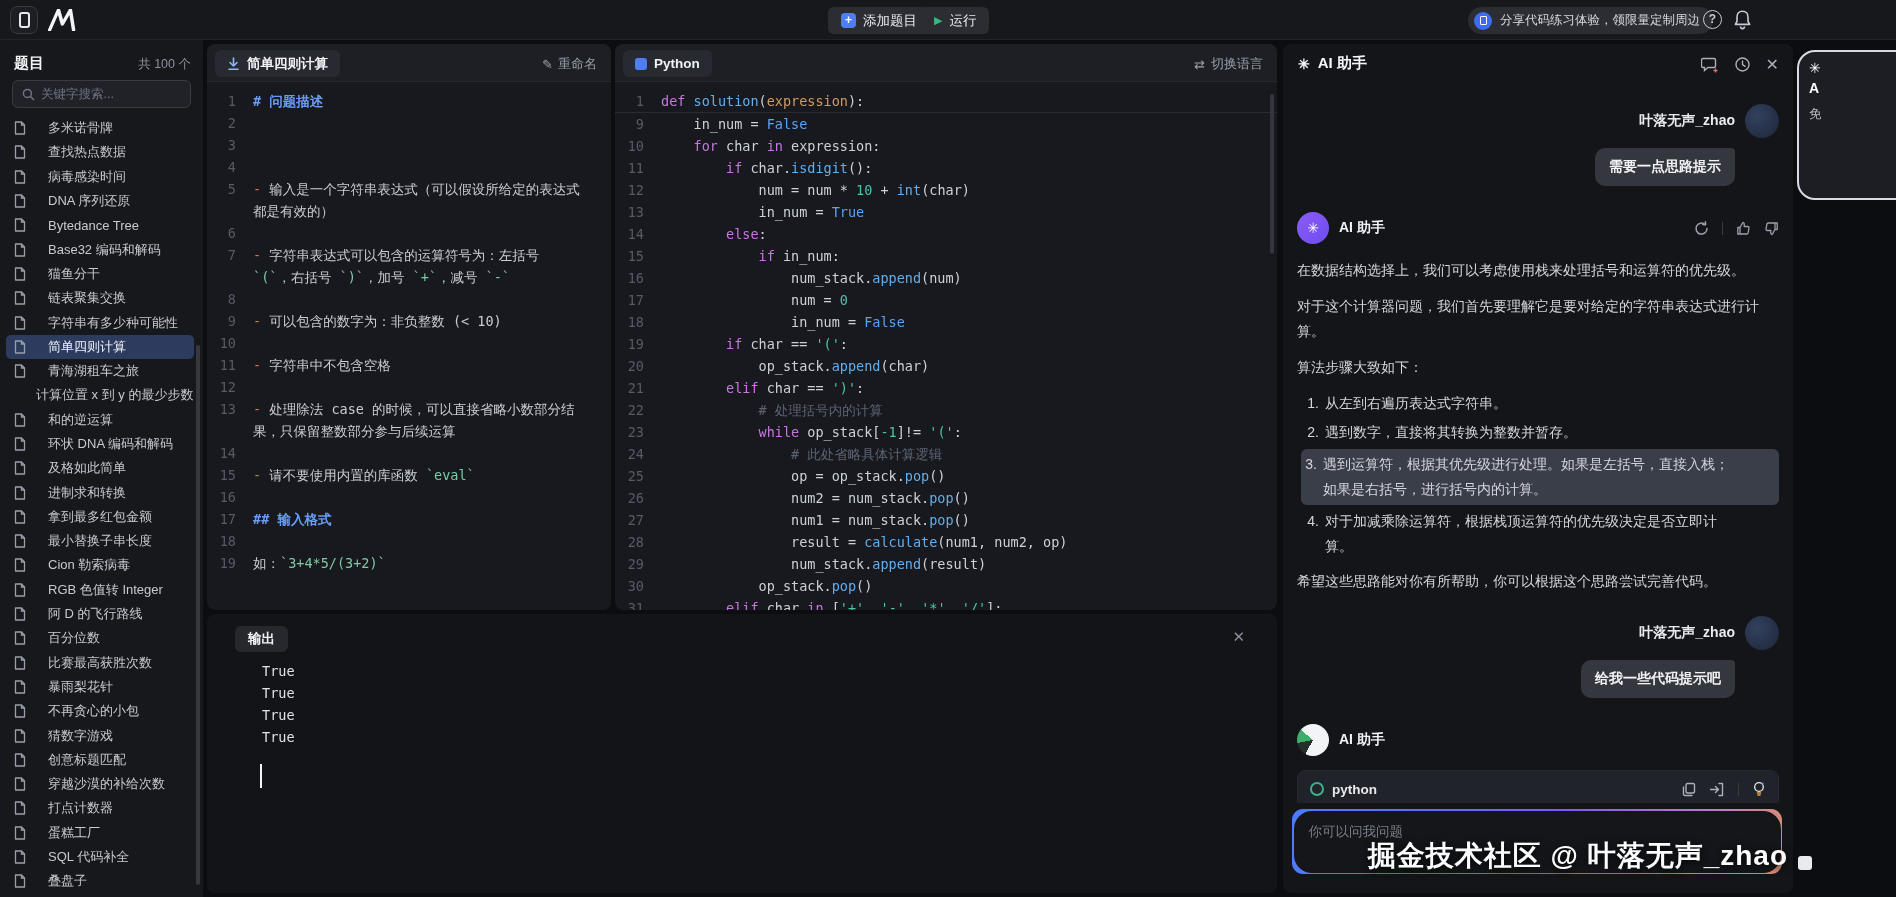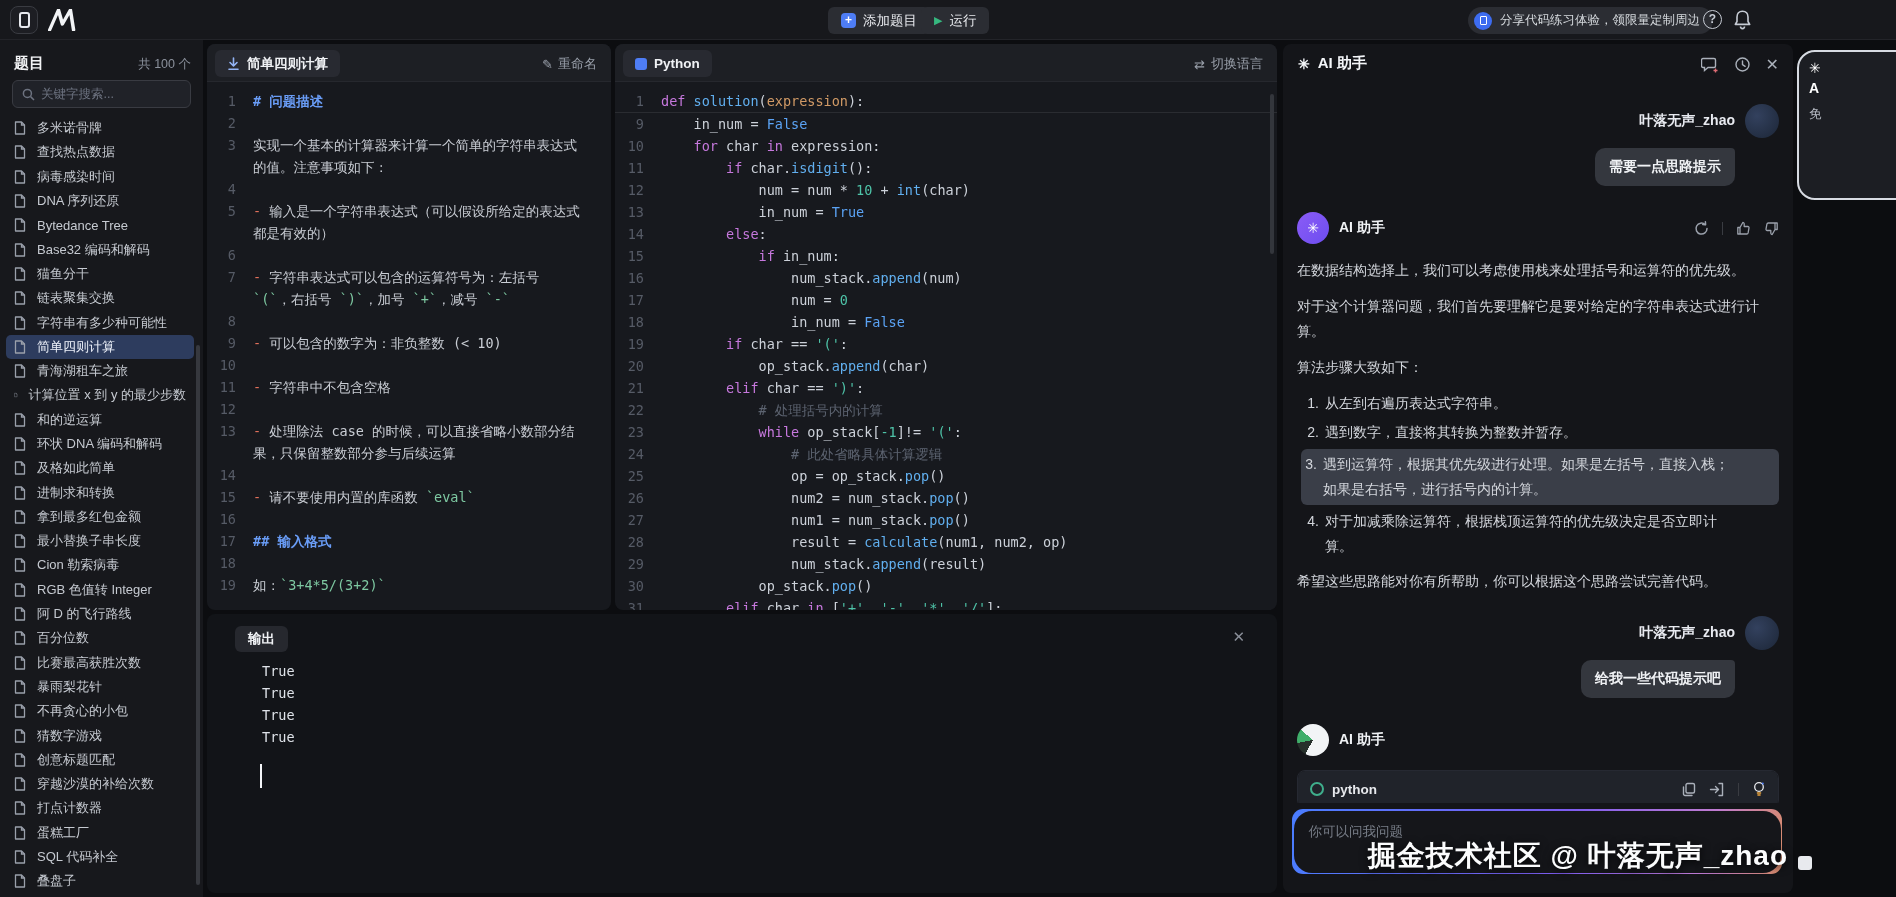--- a/index.html
+++ b/index.html
@@ -25,21 +25,21 @@
   .tb-bell { position:absolute; left:1733px; top:9px; cursor:pointer; }
 
   
   .sidebar { position:absolute; left:0; top:40px; width:203px; height:857px; background:#17181c; }
   .sb-head { position:absolute; left:14px; right:12px; top:14px; display:flex; justify-content:space-between; align-items:baseline; }
   .sb-title { font-size:15px; font-weight:700; color:#f2f3f5; }
   .sb-count { font-size:12.5px; color:#8b919c; }
   .sb-search { position:absolute; left:12px; top:40px; width:179px; height:28px; background:#202228; border:1px solid #393b42; border-radius:6px; display:flex; align-items:center; gap:6px; padding:0 9px; }
   .sb-search .ph { font-size:12.5px; color:#6d7380; }
   .sb-items { position:absolute; left:6px; top:76px; width:188px; }
-  .side-item { height:24.3px; display:flex; align-items:center; gap:11px; padding:0 8px; border-radius:5px; font-size:13px; color:#c6cad1; white-space:nowrap; overflow:hidden; cursor:pointer; }
+  .side-item { height:24.3px; display:flex; align-items:center; gap:22px; padding:0 8px; border-radius:5px; font-size:13px; color:#c6cad1; white-space:nowrap; overflow:hidden; cursor:pointer; }
   .side-item.selected { background:#2d3c5e; color:#eff3fb; }
   .sb-scroll { position:absolute; left:196px; top:305px; width:4px; height:540px; background:#36383e; border-radius:2px; }
 
   
   .panel { position:absolute; background:#17191e; border-radius:8px; overflow:hidden; }
   .p-head { position:absolute; left:0; right:0; top:0; height:38px; background:#1d1f24; border-bottom:1px solid #26282e; }
   .desc-panel  { left:207px; top:44px; width:404px; height:566px; }
   .edit-panel  { left:615px; top:44px; width:662px; height:566px; }
   .out-panel   { left:207px; top:614px; width:1070px; height:279px; background:#121418; }
 
@@ -411,21 +411,20 @@
         <div class="line">
           <span class="ln">1</span>
           <span class="lc"><span class="md-h"># 问题描述</span></span>
         </div>
         <div class="line">
           <span class="ln">2</span>
           <span class="lc"></span>
         </div>
         <div class="line">
           <span class="ln">3</span>
-          <span class="lc"><span class="md-t">实现一个基本的计算器来计算一个简单的字符串表达式的值。注意事项如下：</span></span>
         </div>
         <div class="line">
           <span class="ln">4</span>
           <span class="lc"></span>
         </div>
         <div class="line">
           <span class="ln">5</span>
           <span class="lc"><span class="md-d">- </span><span class="md-t">输入是一个字符串表达式（可以假设所给定的表达式都是有效的）</span></span>
         </div>
         <div class="line">

